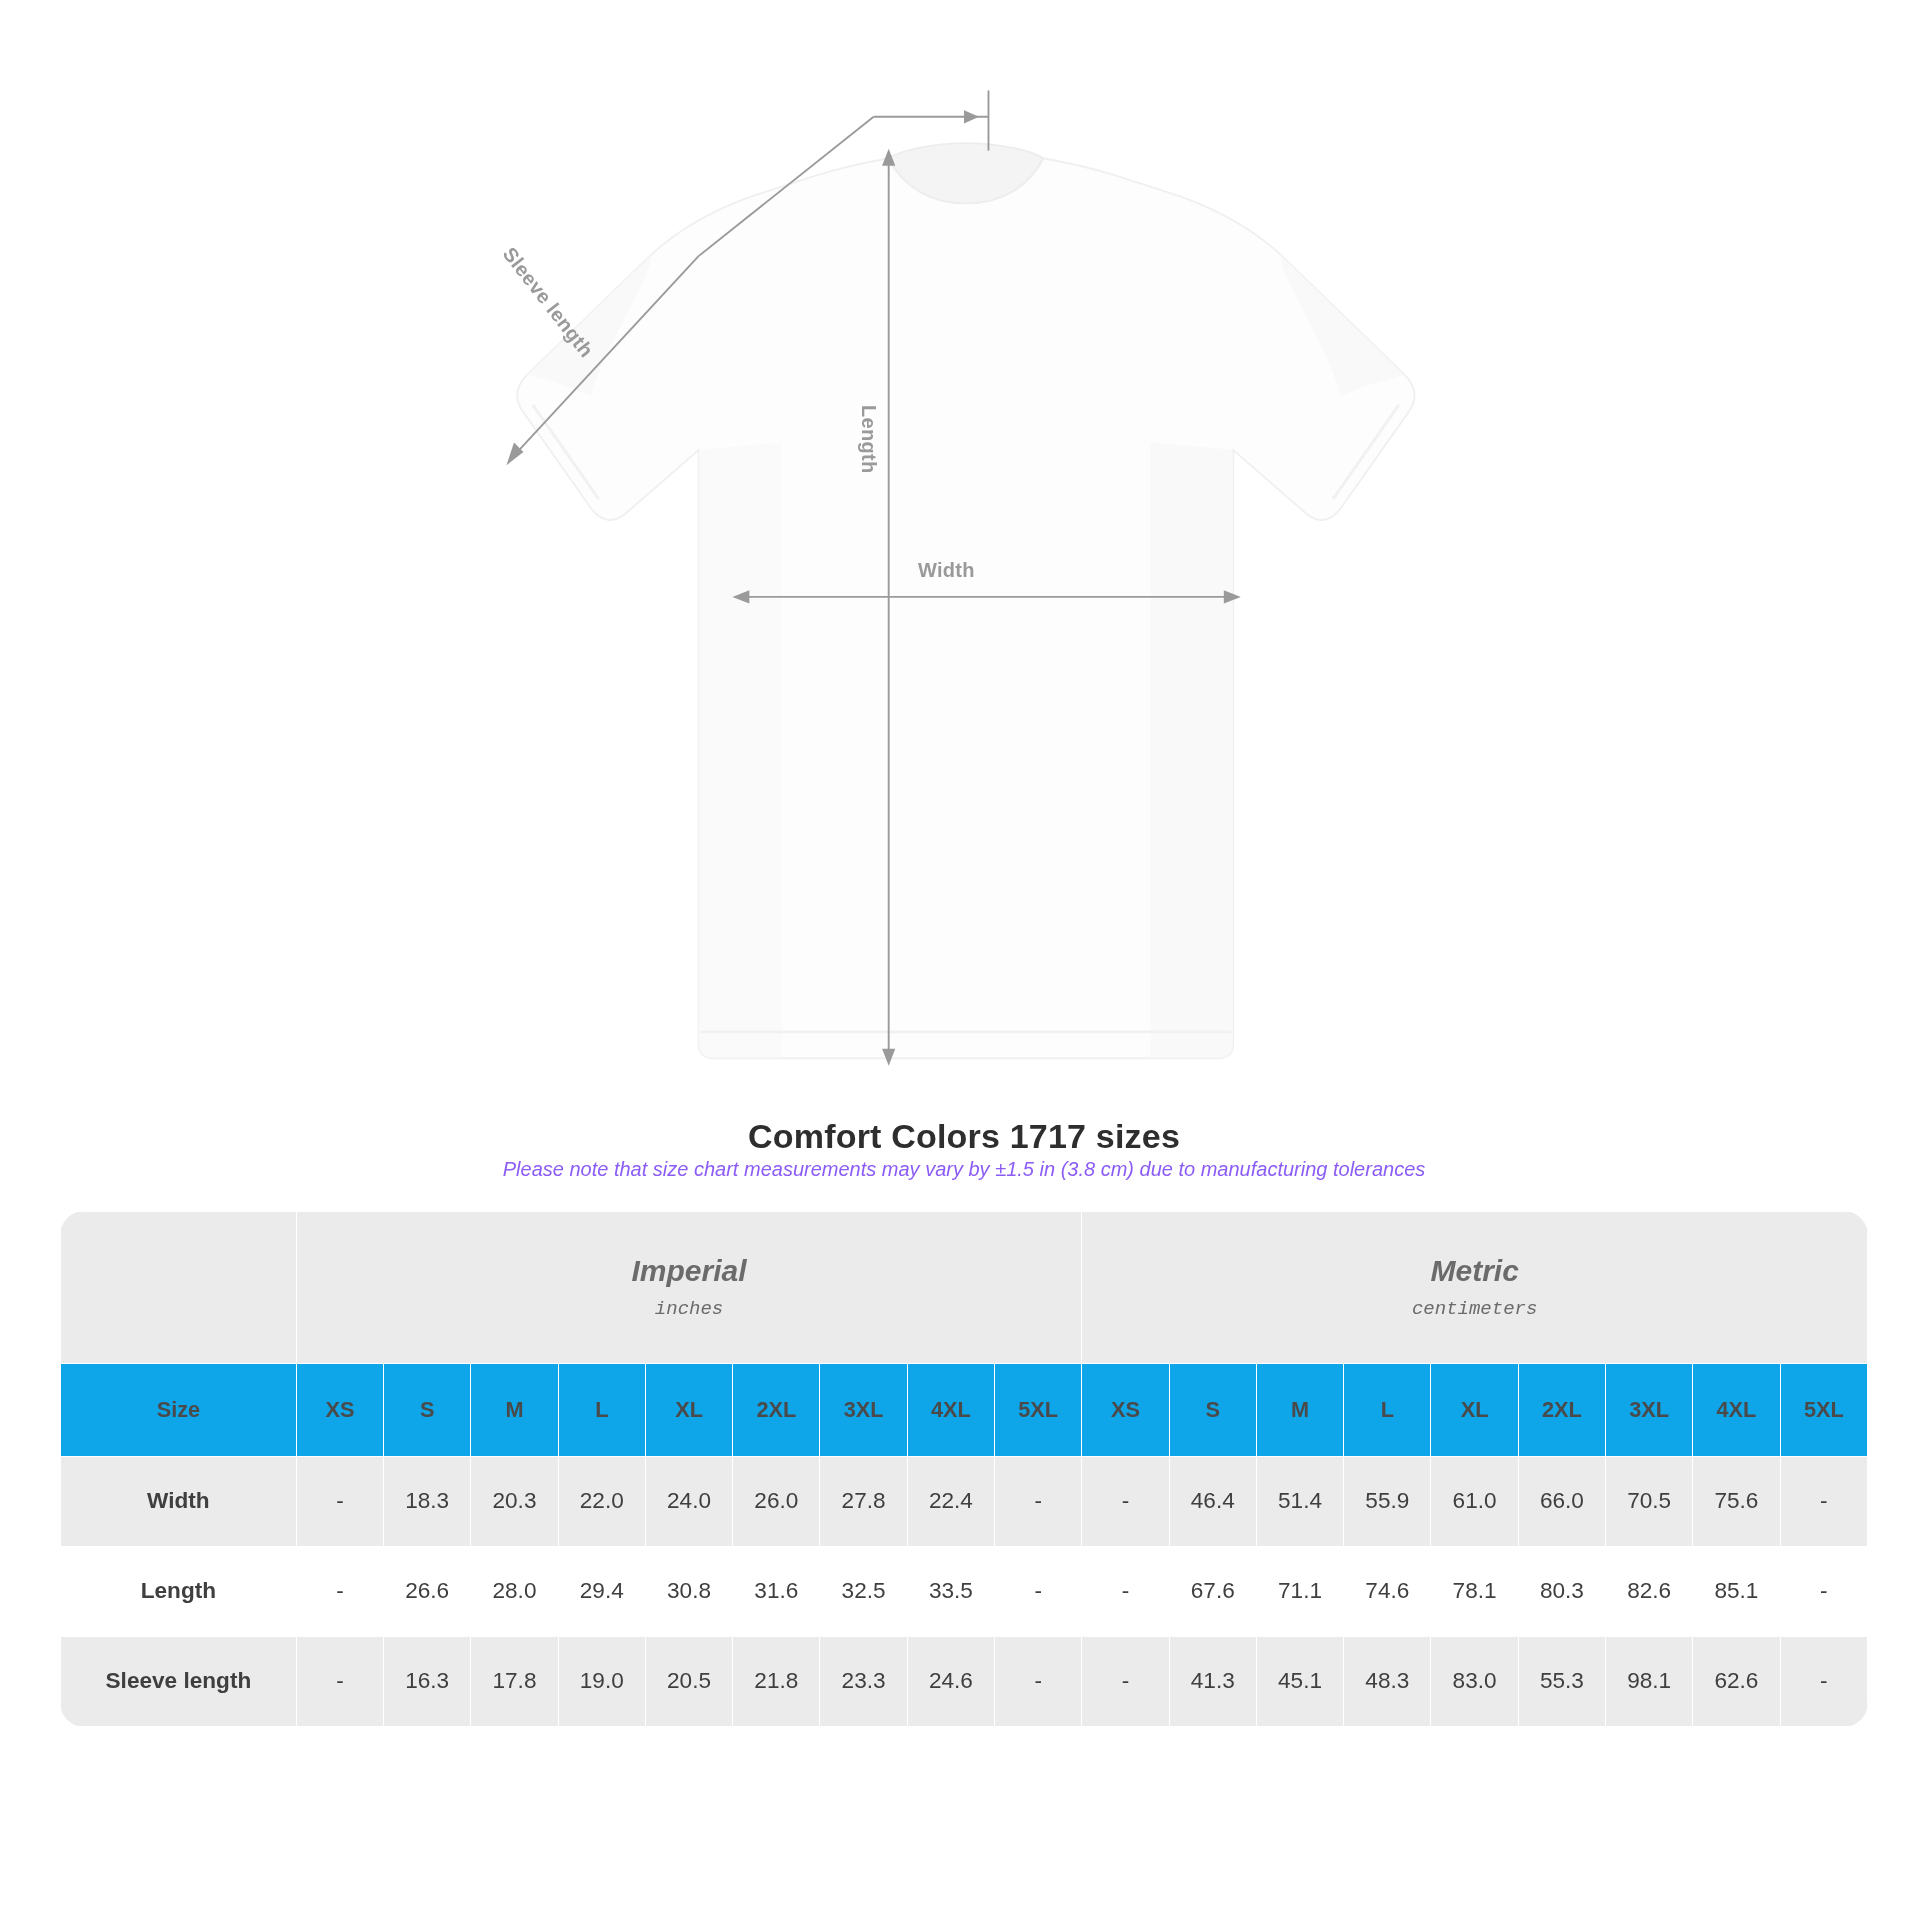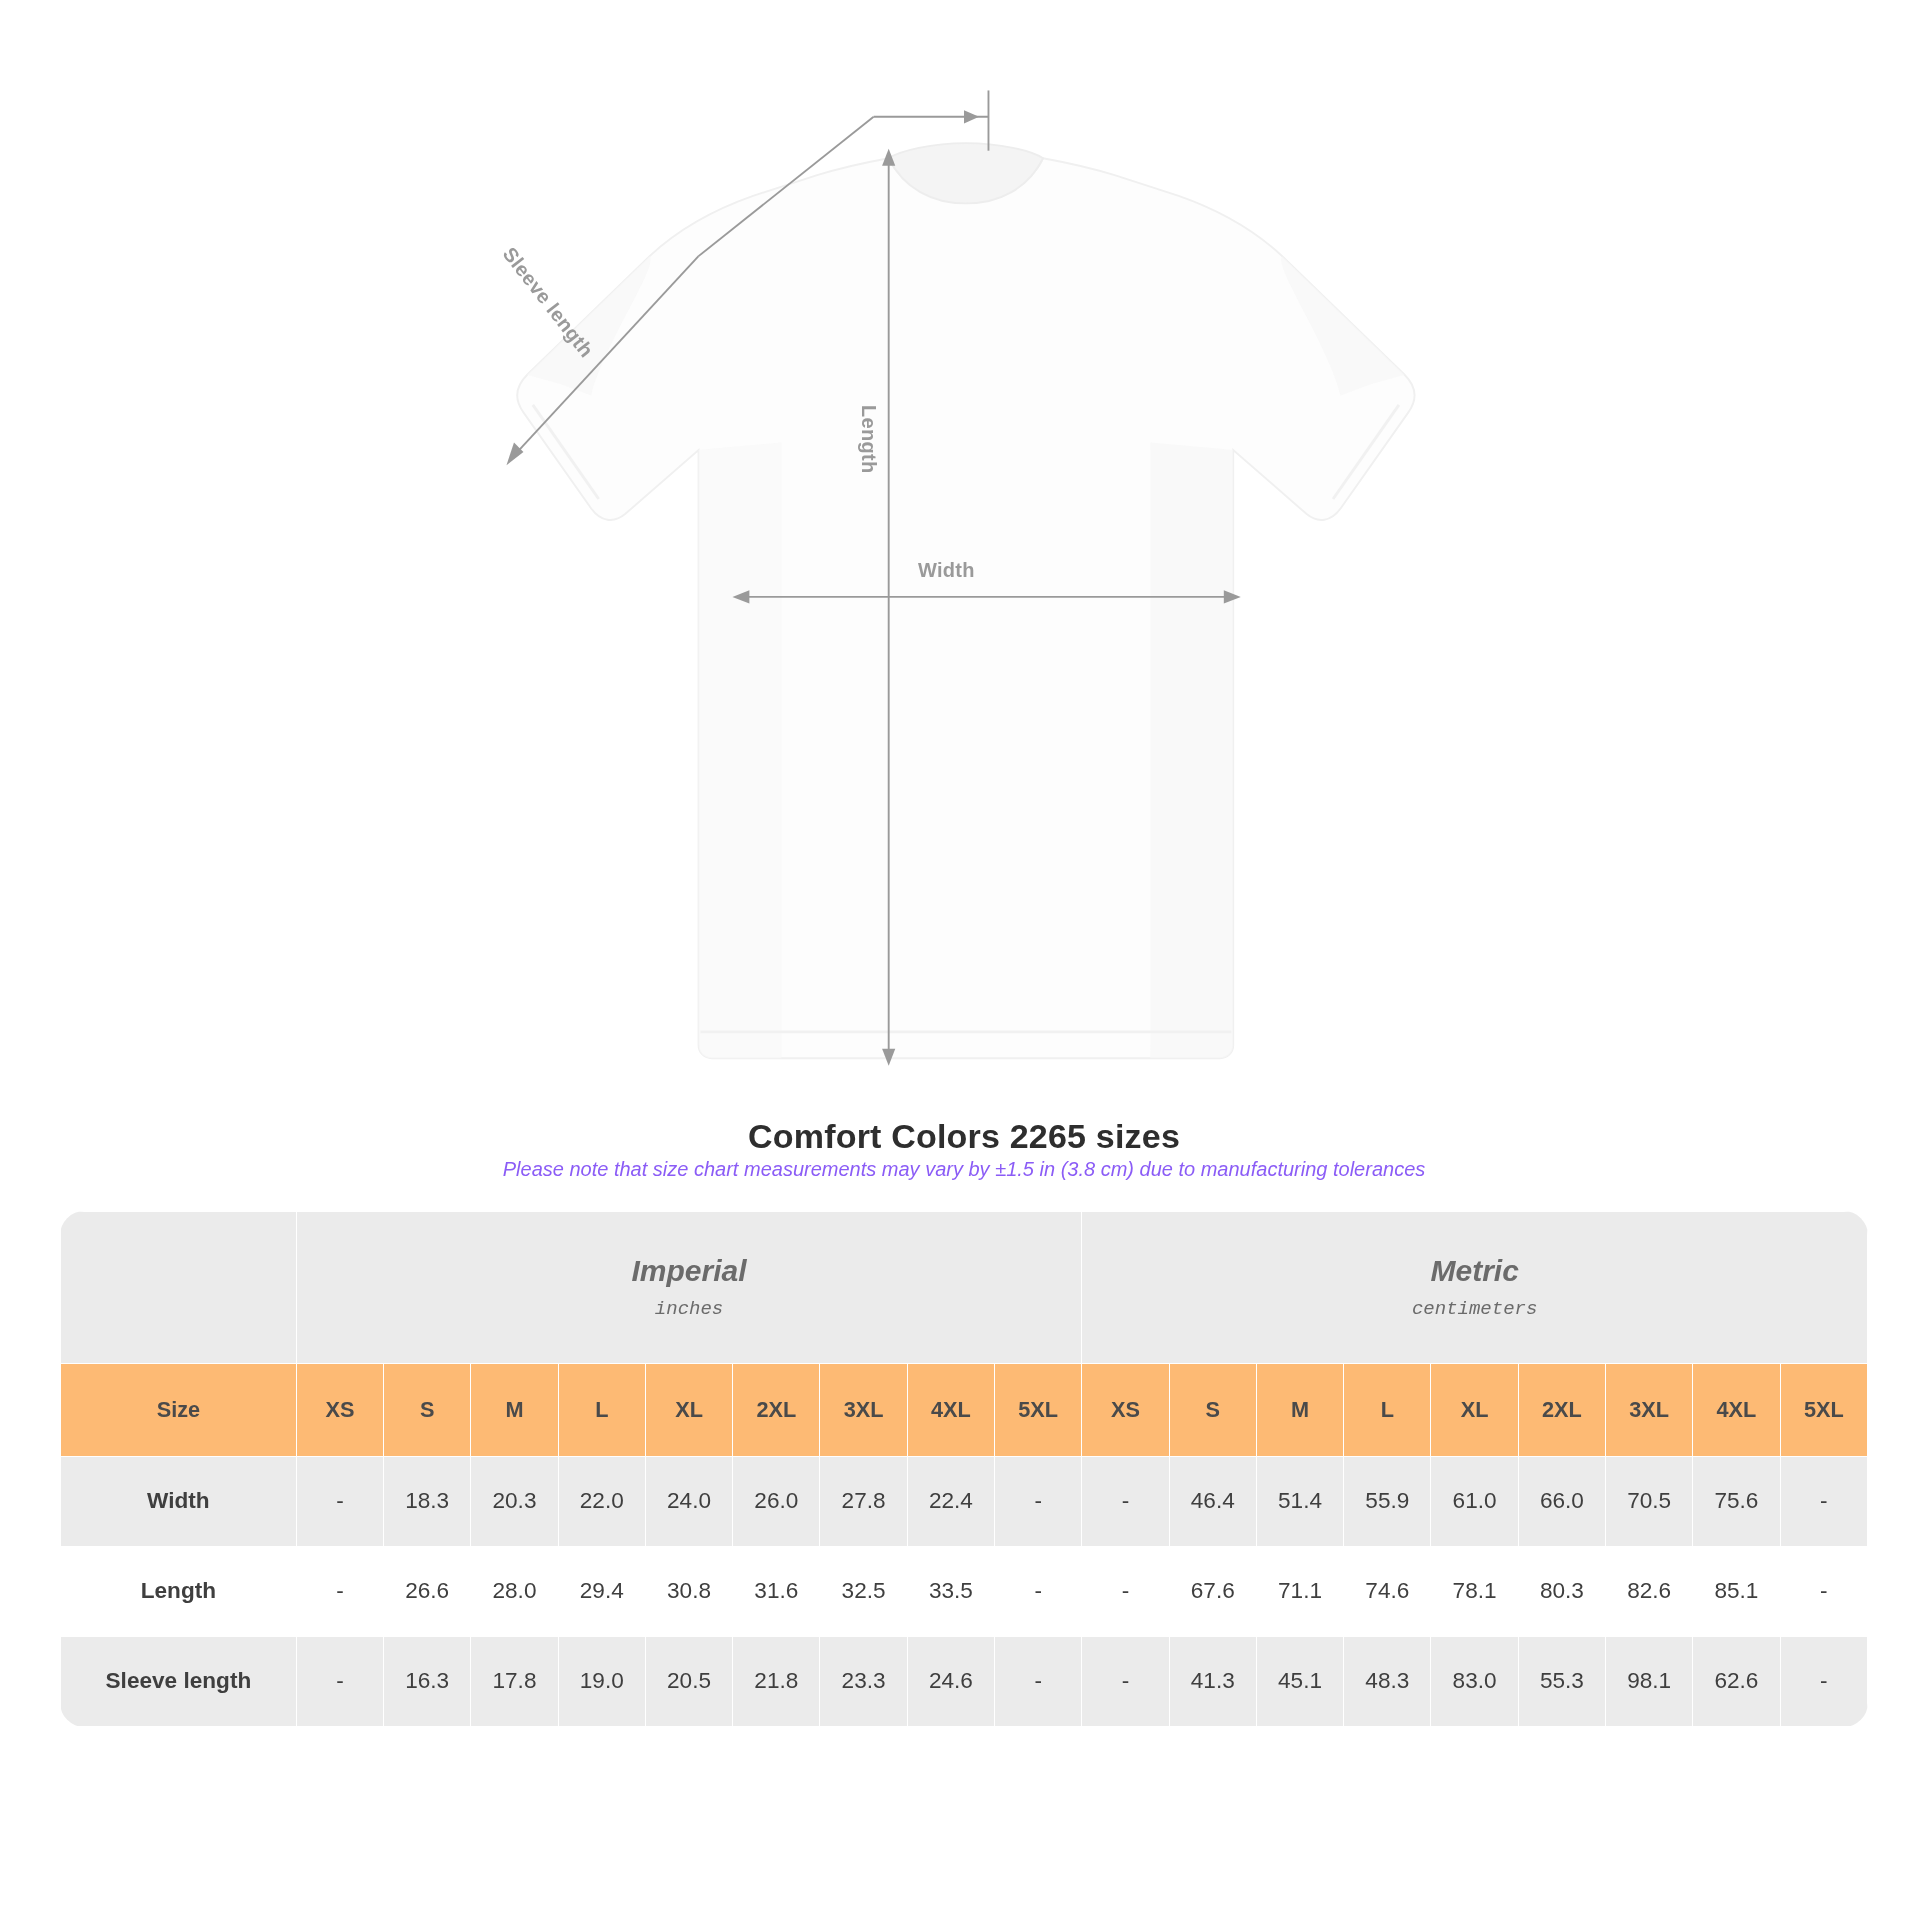--- a/index.html
+++ b/index.html
@@ -107,21 +107,21 @@
   .unit-sub {
     font-size: 19px;
     font-style: italic;
     color: #6b6b6b;
     margin-top: 9.4px;
     font-family: Liberation Mono, monospace;
   }
 
   
   .head-row td {
-    background: #fdba74;
+    background: #0ea5e9;
     height: 90px;
     font-size: 21.7px;
     font-weight: bold;
     color: #4a4a4a;
   }
   .row-label {
     font-size: 21.7px;
     font-weight: bold;
     color: #4a4a4a;
   }
@@ -205,21 +205,21 @@
         <polygon points="538,494 556,480 546,470" fill="#9a9a9a" stroke="none"></polygon>
       </g>
     </svg>
 
     <div class="dim-label width">Width</div>
     <div class="dim-label length">Length</div>
     <div class="dim-label sleeve">Sleeve length</div>
   </div>
 
   <div class="title-block">
-    <div class="chart-title">Comfort Colors 2265 sizes</div>
+    <div class="chart-title">Comfort Colors 1717 sizes</div>
     <div class="chart-note">Please note that size chart measurements may vary by ±1.5 in (3.8 cm) due to manufacturing tolerances</div>
   </div>
 
   <div class="table-wrap">
     <table class="size-table">
       <colgroup>
         <col class="col-label">
         <col class="col-cell">
           <col class="col-cell">
           <col class="col-cell">

